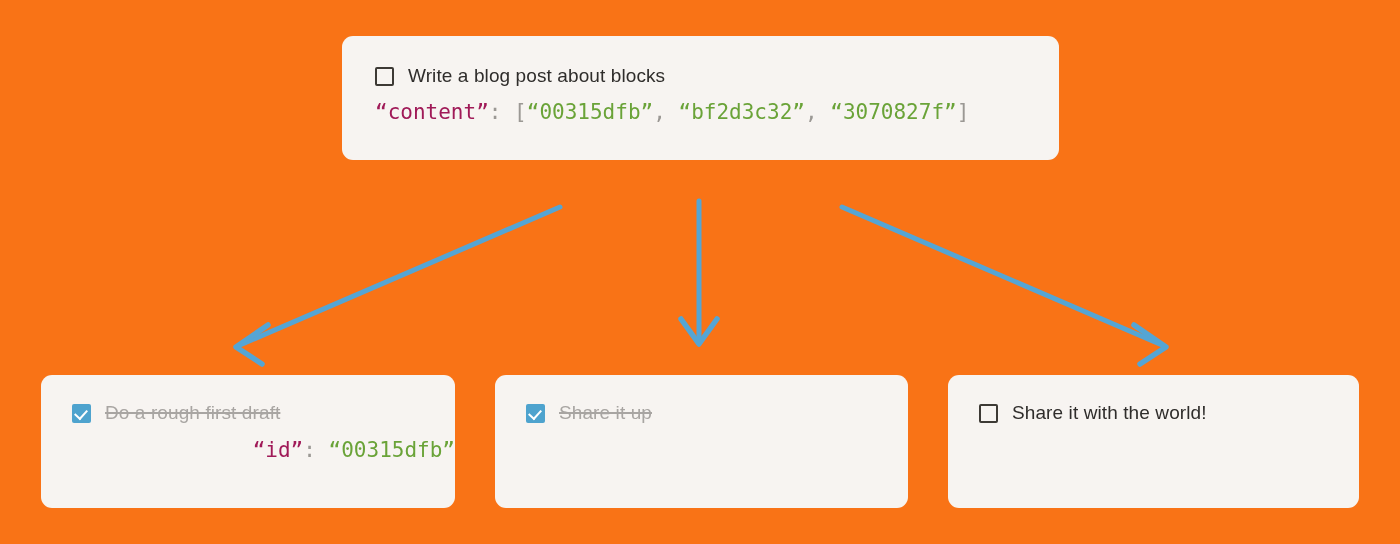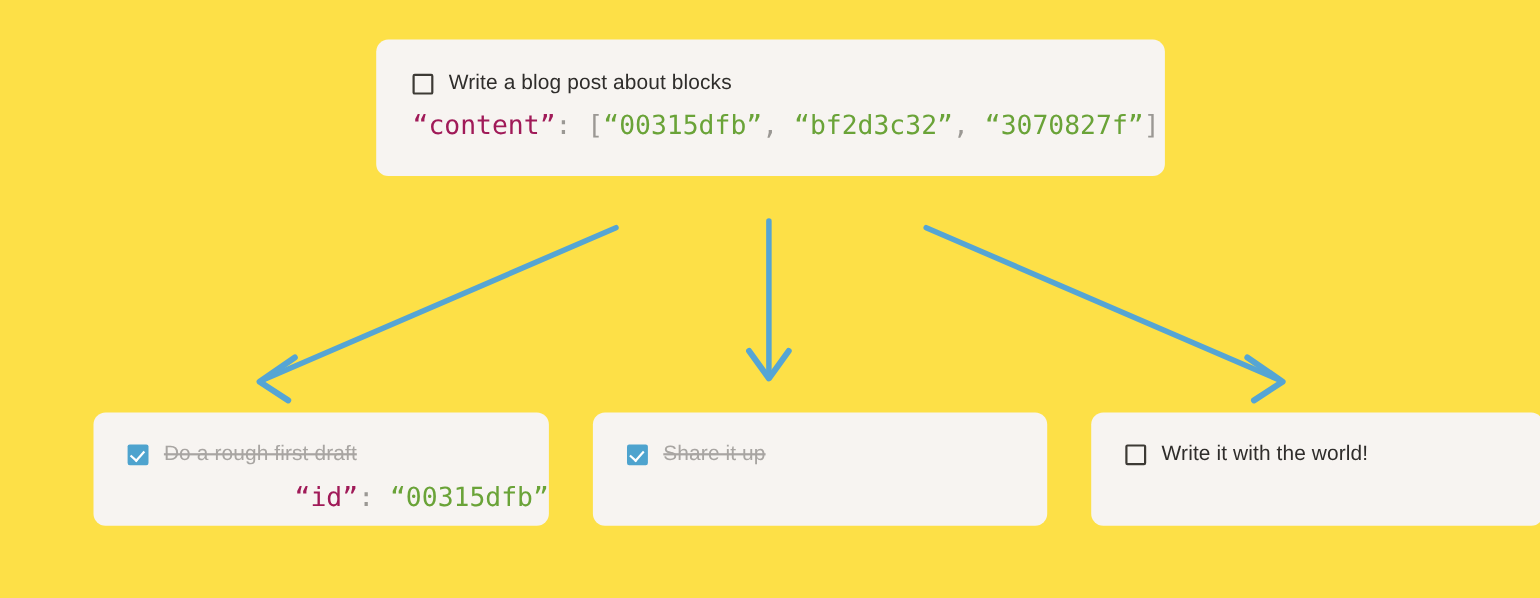--- a/index.html
+++ b/index.html
@@ -8,43 +8,42 @@
     background: #ffffff;
   }
   body {
     font-family: "Liberation Sans", sans-serif;
     -webkit-font-smoothing: antialiased;
   }
   #stage {
     position: relative;
     width: 1400px;
     height: 544px;
-    background: #fde047;
+    background: #f97316;
     overflow: hidden;
   }
 
   
   .card {
     position: absolute;
     background: #f7f4f1;
     border-radius: 11px;
     box-sizing: border-box;
   }
   .card-root {
     left: 342px;
     top: 36px;
     width: 717px;
     height: 124px;
     padding: 27px 0 0 33px;
   }
   .card-child {
     top: 375px;
-    height: 103px;
+    height: 133px;
     padding: 25px 0 0 31px;
-    margin-left: 44px;
   }
   .card-c1 { left: 41px;  width: 414px; }
   .card-c2 { left: 495px; width: 413px; }
   .card-c3 { left: 948px; width: 411px; }
 
   
   .todo-row {
     display: flex;
     align-items: center;
     height: 26px;
@@ -86,21 +85,21 @@
   .todo-label.done {
     color: #a8a5a2;
     text-decoration: line-through;
     text-decoration-thickness: 1.5px;
   }
 
   
   .json-row {
     margin-top: 9px;
     font-family: "DejaVu Sans Mono", monospace;
-    font-size: 24px;
+    font-size: 21px;
     white-space: nowrap;
     line-height: 1.35;
   }
   .card-child .json-row { margin-top: 10px; text-align: right; }
   .j-key   { color: #a01a58; }
   .j-punct { color: #9b9894; }
   .j-str   { color: #6aa338; }
 
   
   #arrows {
@@ -156,17 +155,17 @@
   <div class="card card-child card-c2">
     <div class="todo-row">
       <span class="checkbox checked"></span>
       <span class="todo-label done">Share it up</span>
     </div>
   </div>
 
   <div class="card card-child card-c3">
     <div class="todo-row">
       <span class="checkbox unchecked"></span>
-      <span class="todo-label">Write it with the world!</span>
+      <span class="todo-label">Share it with the world!</span>
     </div>
   </div>
 
 </div>
 
 </body></html>

